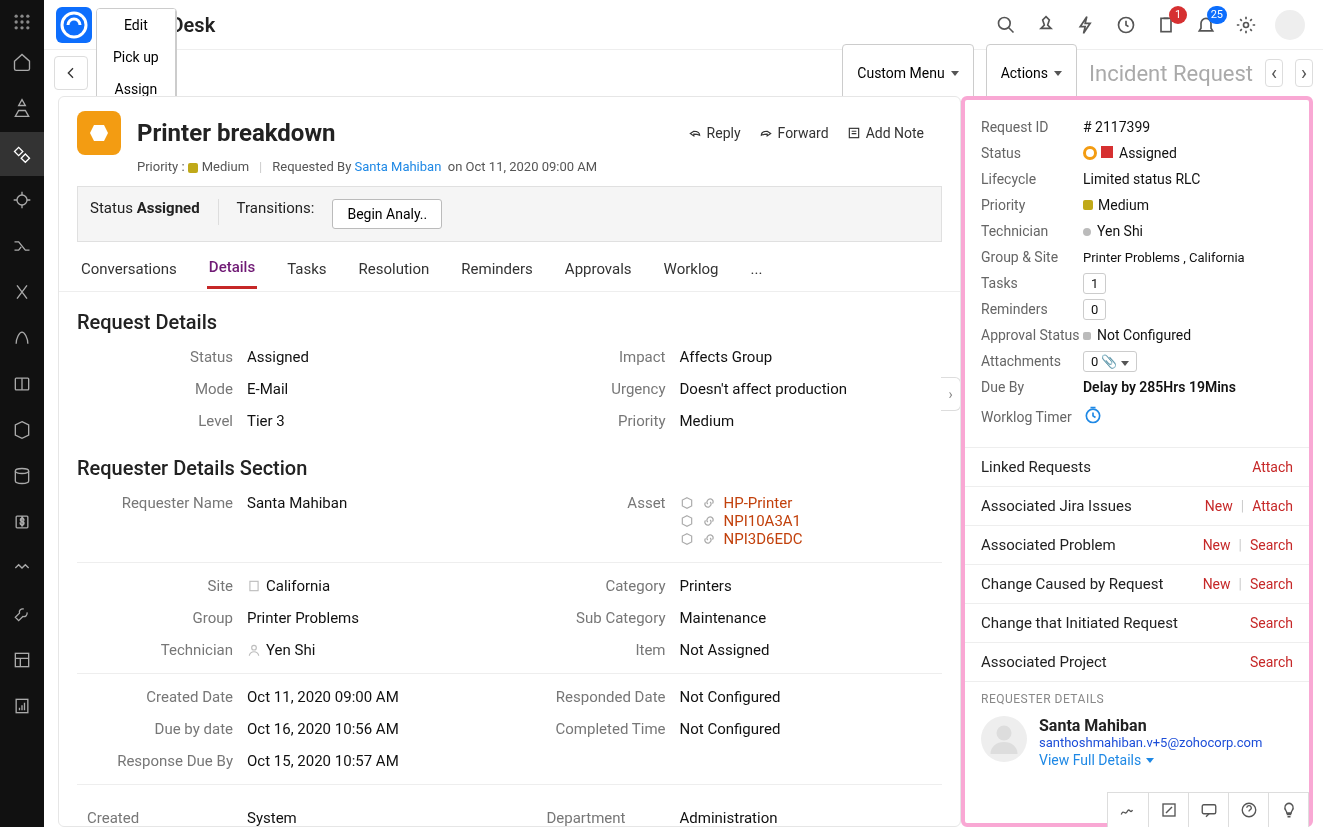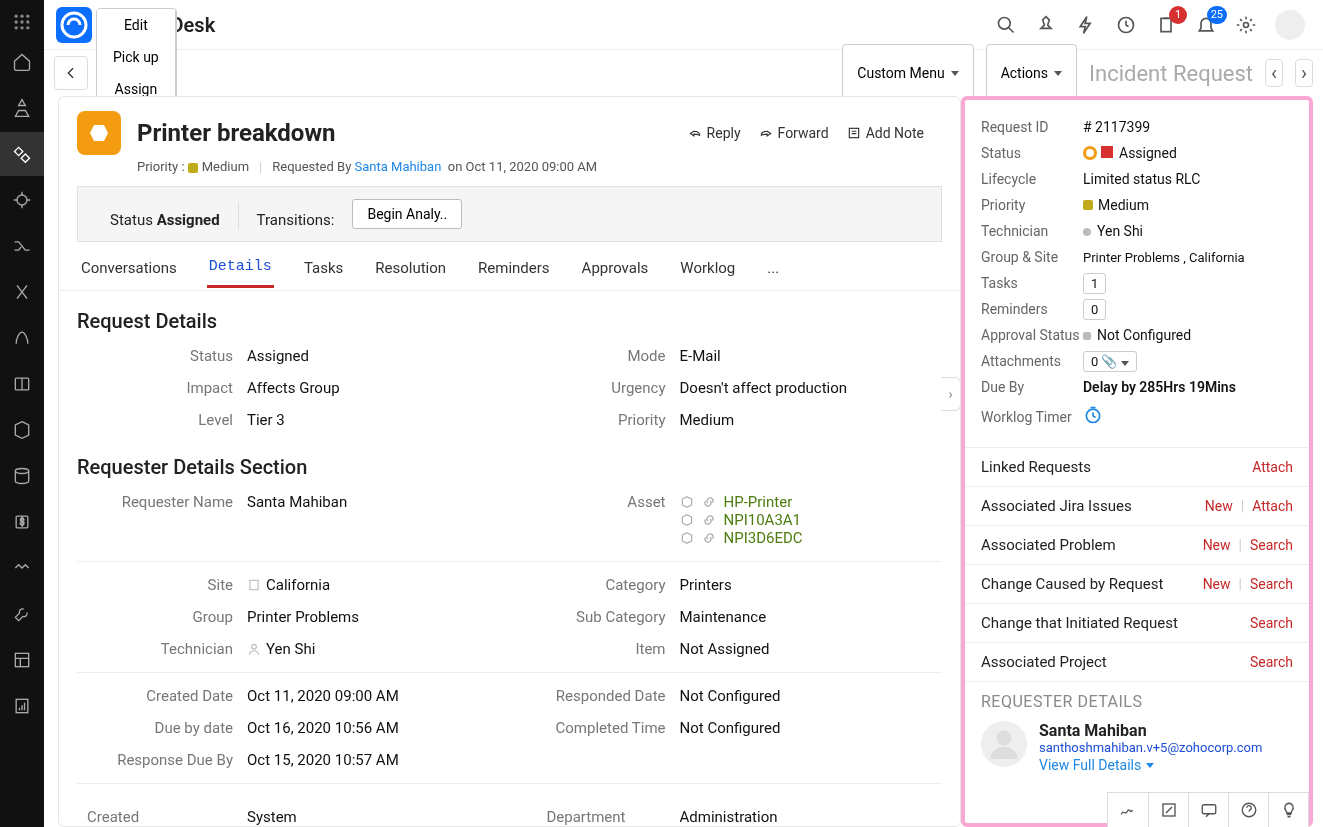--- a/index.html
+++ b/index.html
@@ -43,36 +43,36 @@
 .ticket-header { display:flex; align-items:center; padding:14px 18px 4px 18px; gap:16px; }
 .ticket-icon { width:44px; height:44px; background:#f39c12; border-radius:8px; display:flex; align-items:center; justify-content:center; color:#fff; }
 .ticket-title { font-size:24px; font-weight:700; }
 .ticket-meta { display:flex; align-items:center; gap:10px; font-size:13px; color:#555; padding:0 0 12px 78px; }
 .priority-dot { width:10px; height:10px; background:#c0a919; display:inline-block; border-radius:2px; margin-right:4px; vertical-align:middle; }
 .divider { color:#ccc; }
 .link { color:#1e88e5; }
 .ticket-actions { margin-left:auto; display:flex; gap:18px; font-size:14px; color:#333; align-items:center; padding-right:18px; }
 .ticket-actions > div { display:flex; align-items:center; gap:5px; cursor:pointer; }
 
-.status-bar { margin:0 18px 0 18px; background:#f5f5f5; border:1px solid #e0e0e0; padding:12px 32px; display:flex; align-items:flex-end; gap:18px; font-size:15px; }
+.status-bar { margin:0 18px 0 18px; background:#f5f5f5; border:1px solid #e0e0e0; padding:12px 12px; display:flex; align-items:flex-start; gap:18px; font-size:15px; }
 .status-bar .status-val { font-weight:700; }
 .transition-btn { border:1px solid #bbb; background:#fff; padding:6px 14px; border-radius:3px; font-size:14px; }
 .vsep { width:1px; height:26px; background:#ddd; }
 
 .tabs { display:flex; gap:28px; padding:10px 20px 2px 20px; border-bottom:1px solid #eee; font-size:15px;align-items:center; }
 .tab { padding:6px 2px 10px 2px; color:#333; cursor:pointer; }
-.tab.active { color:#1d4ed8; border-bottom:3px solid #c62828; font-weight:500;font-family:Liberation Mono, monospace; }
+.tab.active { color:#701a75; border-bottom:3px solid #c62828; font-weight:500; }
 
 .details-body { padding:14px 18px; overflow-y:auto; }
 .section-title { font-size:20px; font-weight:500; margin:4px 0 14px 0; }
 .grid-2 { display:grid; grid-template-columns: 1fr 1fr; row-gap:14px; }
 .kv { display:flex; }
 .kv .k { width:170px; text-align:right; color:#777; padding-right:14px; font-size:15px; }
 .kv .v { font-size:15px; color:#111; }
-.asset-row { display:flex; align-items:center; gap:8px; color:#4d7c0f; }
+.asset-row { display:flex; align-items:center; gap:8px; color:#c2410c; }
 .mini-icon { width:14px; height:14px; opacity:0.55; }
 .sep-line { border-top:1px solid #eee; margin:14px 0; }
 .grid-2b { display:grid; grid-template-columns: 1fr 1fr; row-gap:14px; }
 .created-row { display:grid; grid-template-columns: 1fr 1fr; padding-top:10px; }
 
 .expand-handle { position:absolute; right:-1px; top:280px; width:20px; height:34px; border:1px solid #ddd; border-left:none; border-radius:0 6px 6px 0; background:#fff; display:flex; align-items:center; justify-content:center; color:#888; }
 
 
 .sp-section { padding:14px 16px; }
 .sp-row { display:flex; align-items:center; padding:5px 0; font-size:14px; }
@@ -83,21 +83,21 @@
 .dot-gray { width:8px; height:8px; border-radius:4px; background:#bbb; display:inline-block; margin-right:6px; }
 .dot-med { width:10px; height:10px; background:#c0a919; display:inline-block; border-radius:2px; margin-right:5px; }
 .pill-num { border:1px solid #ccc; border-radius:3px; padding:2px 7px; font-size:13px; }
 
 .sp-link-row { display:flex; align-items:center; padding:10px 16px; border-top:1px solid #eee; font-size:15px; }
 .sp-link-row .t { color:#222; }
 .sp-link-row .acts { margin-left:auto; display:flex; gap:8px; font-size:14px; }
 .red-link { color:#c62828; cursor:pointer; }
 .acts-sep { color:#ccc; }
 
-.req-details-hdr { padding:10px 16px 6px 16px; font-size:16px; color:#888; letter-spacing:0.5px; border-top:1px solid #eee; }
+.req-details-hdr { padding:10px 16px 6px 16px; font-size:12px; color:#888; letter-spacing:0.5px; border-top:1px solid #eee; }
 .requester-box { display:flex; gap:12px; padding:4px 16px 14px 16px; }
 .req-avatar { width:46px; height:46px; border-radius:50%; background:#eee; display:flex; align-items:center; justify-content:center; color:#ccc; }
 .req-name { font-weight:700; font-size:16px; }
 .req-email { font-size:13px; color:#1d4ed8; }
 .view-full { color:#1e88e5; font-size:14px; margin-top:2px; display:flex; gap:5px; align-items:center; }
 
 
 .float-bar { position:absolute; right:14px; bottom:0; display:flex; border:1px solid #ddd; border-bottom:none; background:#fff; }
 .float-bar > div { width:40px; height:34px; display:flex; align-items:center; justify-content:center; border-left:1px solid #ddd; color:#555; }
 .float-bar > div:first-child { border-left:none; }
@@ -344,26 +344,26 @@
       </div>
 
       <div class="details-body">
         <div class="section-title">Request Details</div>
         <div class="grid-2">
           <div class="kv">
               <div class="k">Status</div>
               <div class="v">Assigned</div>
             </div>
           <div class="kv">
+              <div class="k">Impact</div>
+              <div class="v">Affects Group</div>
+            </div>
+          <div class="kv">
               <div class="k">Mode</div>
               <div class="v">E-Mail</div>
-            </div>
-          <div class="kv">
-              <div class="k">Impact</div>
-              <div class="v">Affects Group</div>
             </div>
           <div class="kv">
               <div class="k">Urgency</div>
               <div class="v">Doesn't affect production</div>
             </div>
           <div class="kv">
               <div class="k">Level</div>
               <div class="v">Tier 3</div>
             </div>
           <div class="kv">

